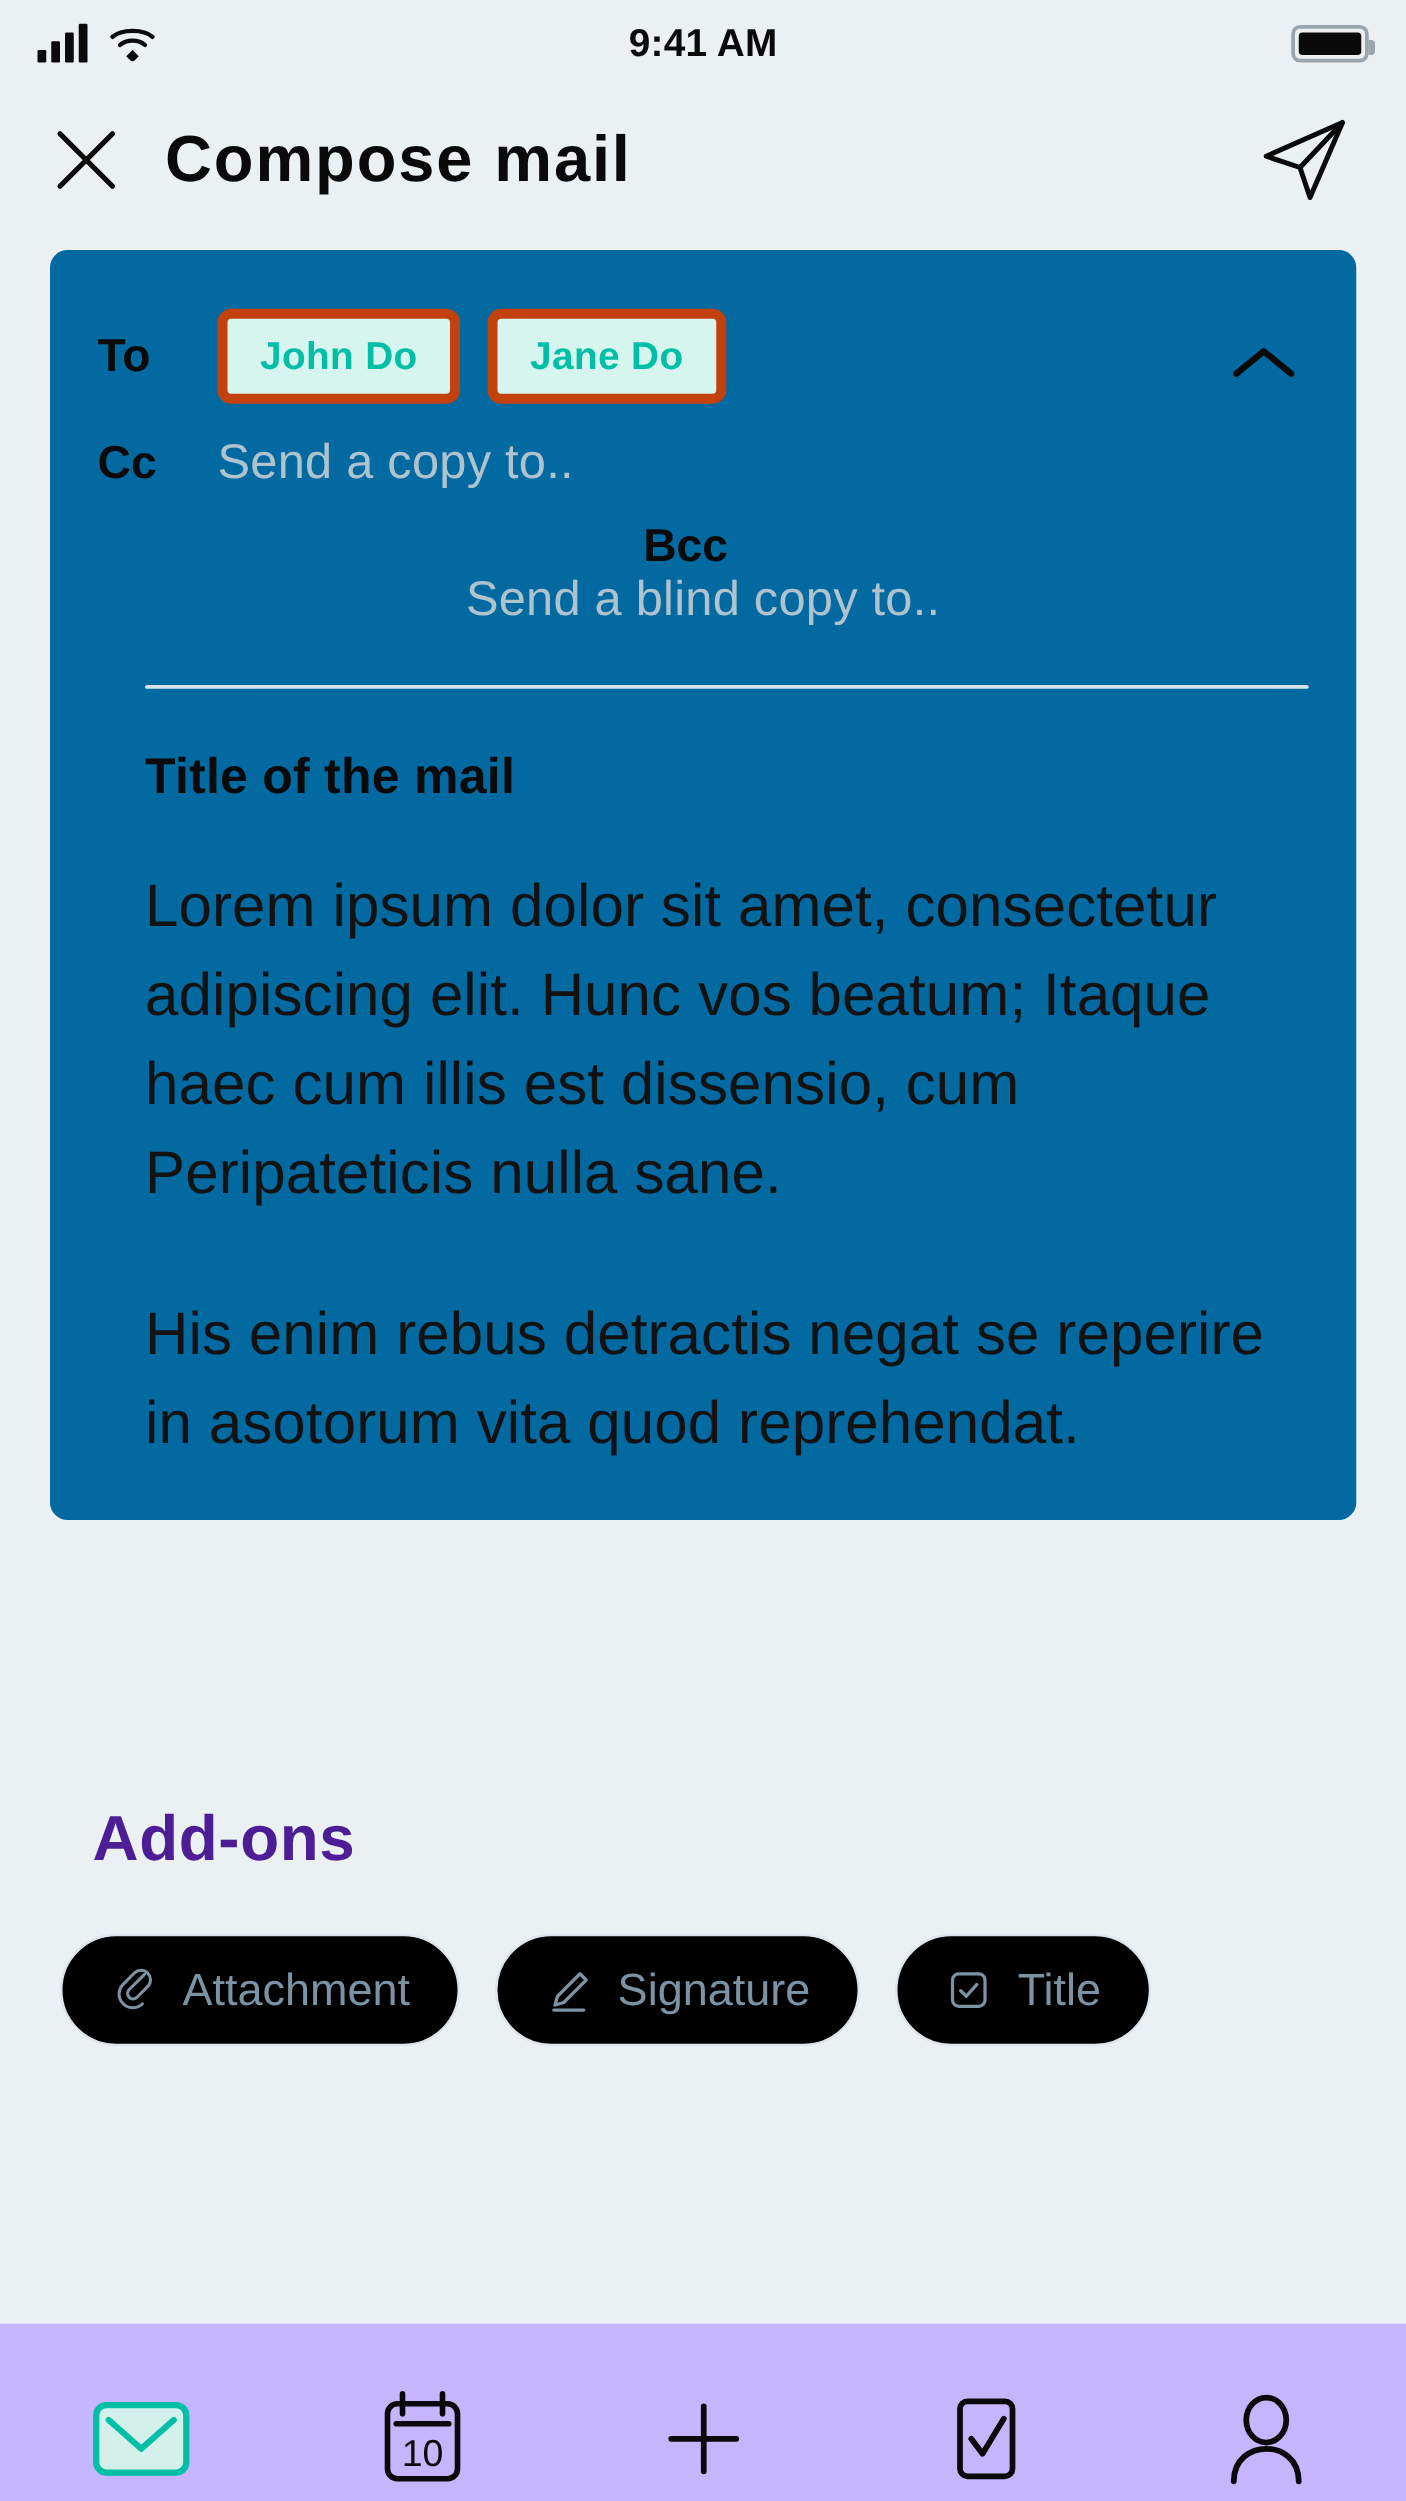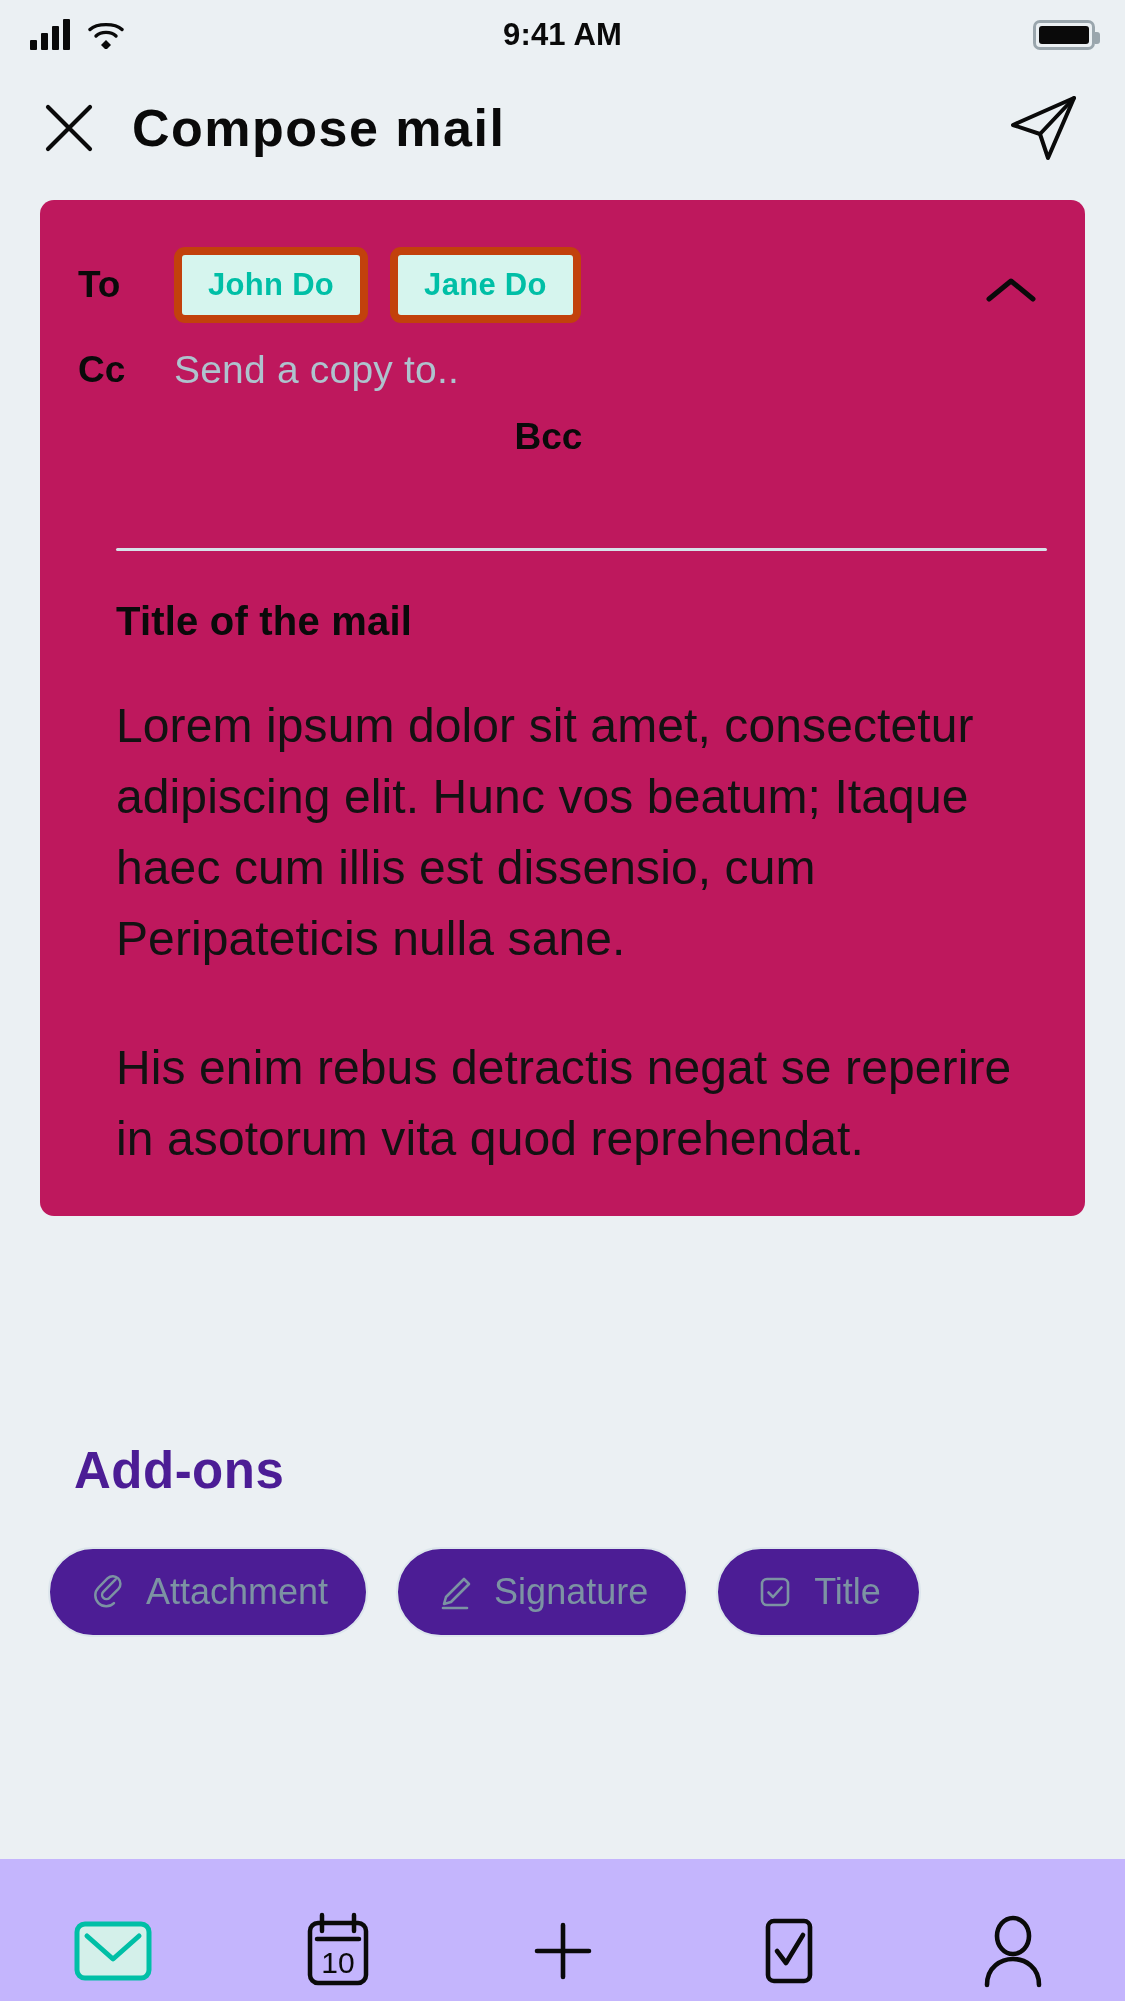--- a/index.html
+++ b/index.html
@@ -46,21 +46,21 @@
   }
   .hdr-title {
     font-size:52px; font-weight:bold; color:#0a0a0a;
     letter-spacing:1.5px; flex:1;
   }
   .icon-btn { display:flex; align-items:center; justify-content:center; }
 
   
   .card {
     position:absolute; left:40px; top:200px; width:1045px;
-    background:#be185d; border-radius:14px;
+    background:#0369a1; border-radius:14px;
     padding:46px 38px 42px 38px;
   }
   .field-row { display:flex; align-items:center; min-height:78px; position:relative; }
   .field-label {
     font-size:37px; font-weight:bold; color:#0a0a0a;
     width:96px; flex:none;
   }
   .chips { display:flex; gap:22px; }
   .chip {
     border:8px solid #c2410c; background:#d6f5ee;
@@ -90,21 +90,21 @@
   .addons-title {
     position:absolute; left:74px; top:1441px;
     font-size:51px; font-weight:bold; color:#4c1d95; letter-spacing:0.5px;
   }
   .addons-row {
     position:absolute; left:48px; top:1547px;
     display:flex; gap:28px;
   }
   .addon-chip {
     display:flex; align-items:center; gap:20px;
-    border:2px solid #dde6ec; background:#4c1d95;
+    border:2px solid #dde6ec; background:#000000;
     border-radius:46px; padding:22px 38px;
     font-size:36px; color:#7c93a3;
   }
 
   
   .bottomnav {
     position:absolute; left:0; bottom:0; width:1125px; height:142px;
     background:#c4b5fd;
     display:flex; align-items:flex-end; justify-content:space-around;
   }
@@ -170,20 +170,21 @@
       </span>
     </div>
 
     <div class="field-row" style="min-height:92px;">
       <span class="field-label">Cc</span>
       <span class="placeholder">Send a copy to..</span>
     </div>
 
     <div class="field-row" style="min-height:92px;flex-direction:column;">
       <span class="field-label">Bcc</span>
+      <span class="placeholder">Send a blind copy to..</span>
     </div>
 
     <div class="divider"></div>
 
     <div class="mail-title">Title of the mail</div>
 
     <div class="mail-para">Lorem ipsum dolor sit amet, consectetur adipiscing elit. Hunc vos beatum; Itaque haec cum illis est dissensio, cum Peripateticis nulla sane.</div>
     <div class="mail-para">His enim rebus detractis negat se reperire in asotorum vita quod reprehendat.</div>
   </div>
 

